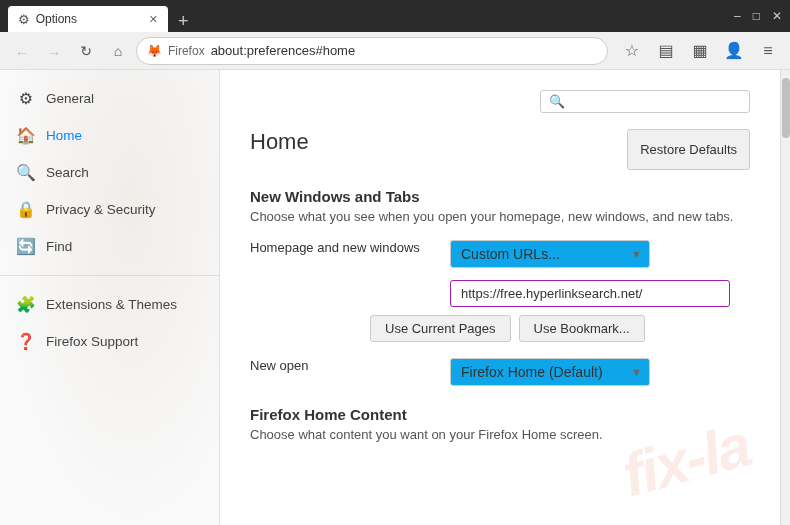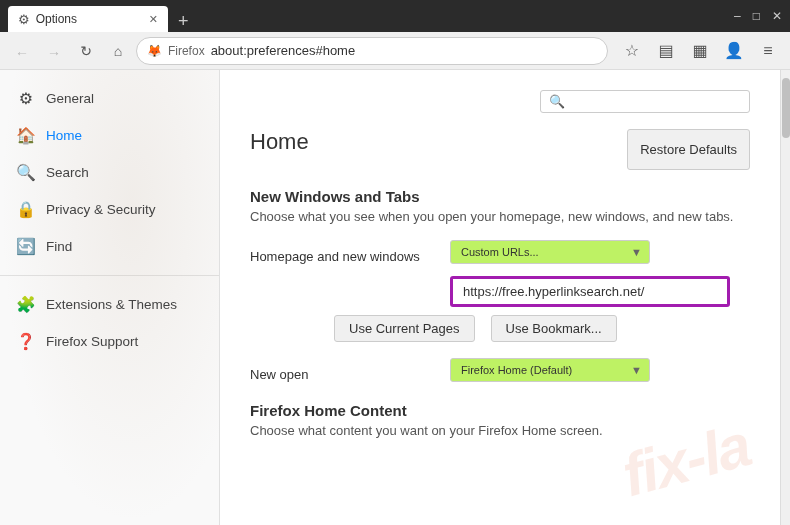--- a/index.html
+++ b/index.html
@@ -220,70 +220,70 @@
       margin: 18px 0 4px;
     }
     .section-desc {
       font-size: 13px;
       color: #555;
       margin-bottom: 16px;
     }
 
     .setting-row {
       display: flex;
-      align-items: flex-end;
+      align-items: flex-start;
       margin-bottom: 12px;
     }
     .setting-label {
       font-size: 13px;
       color: #333;
       min-width: 200px;
     }
     .dropdown-wrap {
       position: relative;
       display: inline-block;
     }
     .dropdown {
       appearance: none;
       -webkit-appearance: none;
-      background: #bef264;
+      background: #0ea5e9;
       border: 1px solid #ccc;
       border-radius: 3px;
       padding: 5px 28px 5px 10px;
-      font-size: 11px;
+      font-size: 14px;
       color: #333;
       cursor: pointer;
       min-width: 200px;
     }
     .dropdown-arrow {
       position: absolute;
       right: 8px;
       top: 50%;
       transform: translateY(-50%);
       pointer-events: none;
       color: #666;
       font-size: 11px;
     }
 
     .url-input {
-      border: 3px solid #a21caf;
+      border: 1px solid #a21caf;
       border-radius: 3px;
       padding: 5px 10px;
       font-size: 13px;
       width: 280px;
       color: #333;
       display: block;
       margin-left: 200px;
       margin-bottom: 8px;
     }
 
     .btn-row {
       display: flex;
-      gap: 16px;
-      margin-left: 84px;
+      gap: 8px;
+      margin-left: 120px;
       margin-bottom: 16px;
     }
     .action-btn {
       background: #f0f0f0;
       border: 1px solid #ccc;
       border-radius: 3px;
       padding: 5px 14px;
       font-size: 13px;
       cursor: pointer;
       color: #333;

